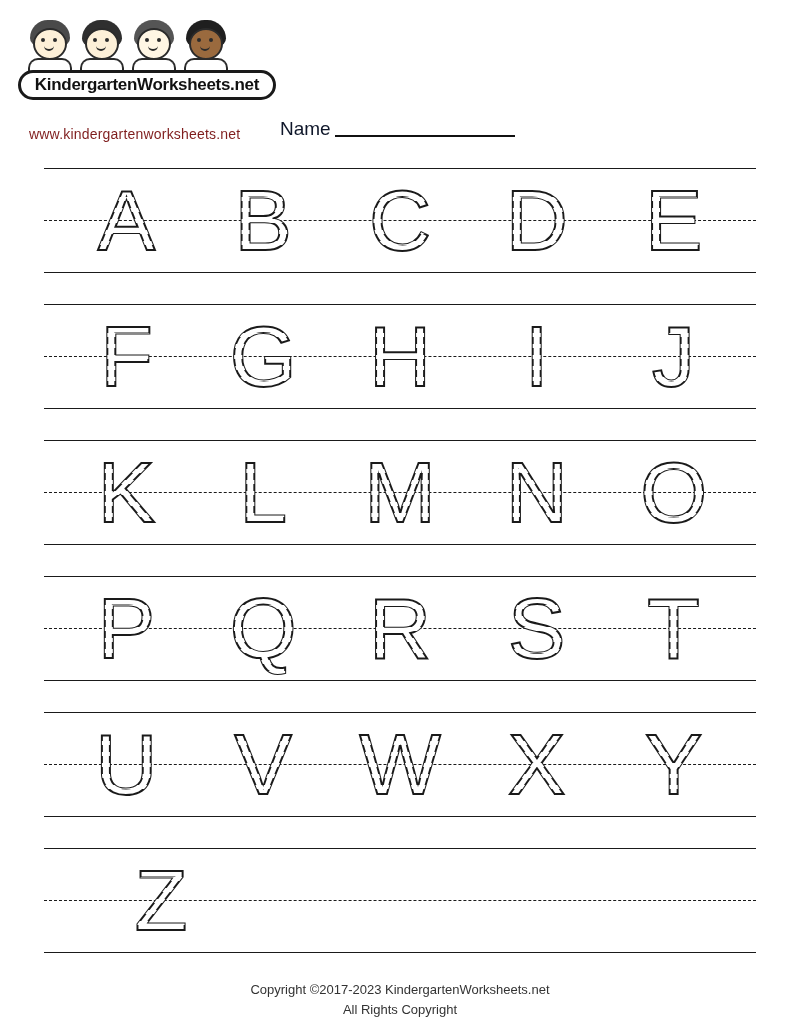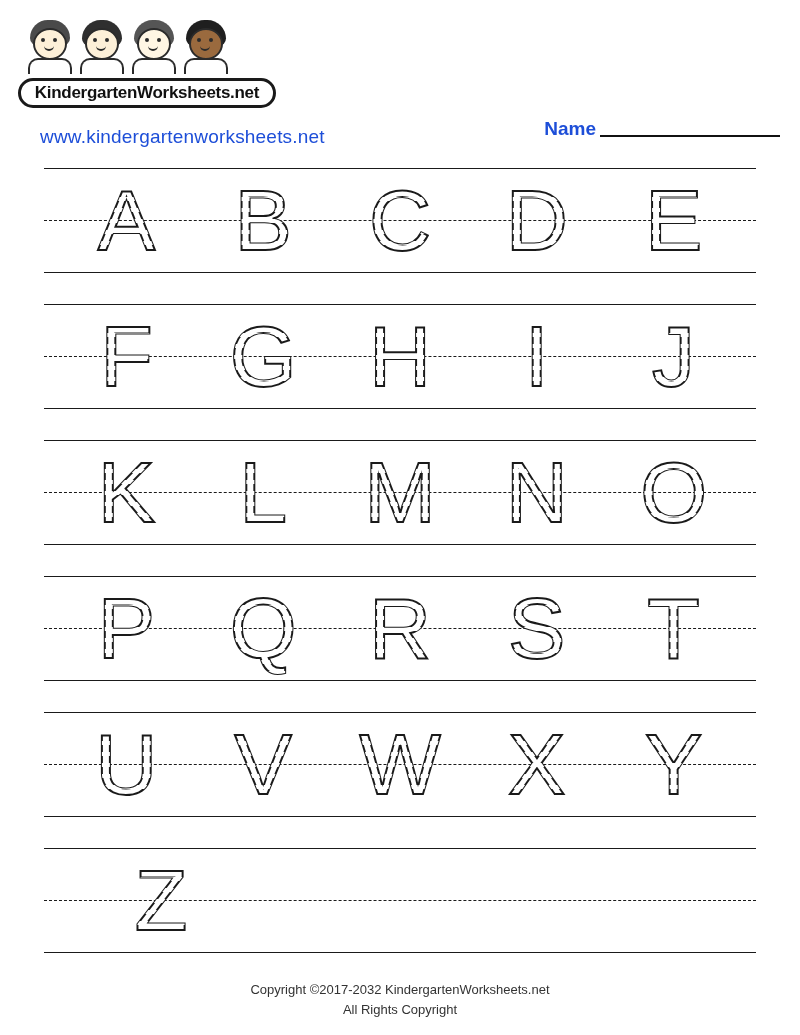--- a/index.html
+++ b/index.html
@@ -96,63 +96,62 @@
   .kid.k3 { left: 112px; }
   .kid.k3 .hair { background: #555555; }
   .kid.k3 .face { background: #fff6e4; }
   .kid.k4 { left: 164px; }
   .kid.k4 .hair { background: #1f1f1f; }
   .kid.k4 .face { background: #9a6a3e; }
 
   .logo-name {
     position: absolute;
     left: 0px;
-    top: 64px;
+    top: 56px;
     width: 258px;
     height: 30px;
     background: #ffffff;
     border: 3px solid #1a1a1a;
     border-radius: 16px;
     display: flex;
     align-items: center;
     justify-content: center;
     font-weight: bold;
     font-size: 17px;
     letter-spacing: -0.3px;
     color: #111111;
   }
   .logo-url {
     position: absolute;
-    left: 22px;
+    left: 11px;
     top: 112px;
-    font-size: 19px;
-    color: #1d4ed8;
+    font-size: 14px;
+    color: #7f1d1d;
     letter-spacing: 0.2px;
   }
 
   .title {
     position: absolute;
     left: 280px;
     top: 36px;
     width: 500px;
     text-align: center;
     font-size: 22px;
     font-weight: bold;
     letter-spacing: -0.2px;
     color: #111111;
   }
   .name-line {
     position: absolute;
     left: 280px;
     top: 118px;
     width: 500px;
-    text-align: right;
+    text-align: left;
     font-size: 19px;
-    color: #1d4ed8;
-    font-weight: bold;
+    color: #0f172a;
   }
   .name-line .blank {
     display: inline-block;
     width: 180px;
     border-bottom: 2px solid #111111;
     margin-left: 4px;
     vertical-align: -2px;
   }
 
   
@@ -359,15 +358,15 @@
     <div class="line mid"></div>
     <div class="line bottom"></div>
     <div class="letters single">
       <div class="letter single-slot" data-ch="Z">Z</div>
     </div>
   </div>
 
 </div>
 
 <div class="footer">
-  <div>Copyright ©2017-2032 KindergartenWorksheets.net</div>
+  <div>Copyright ©2017-2023 KindergartenWorksheets.net</div>
   <div>All Rights Copyright</div>
 </div>
 
 </body></html>

